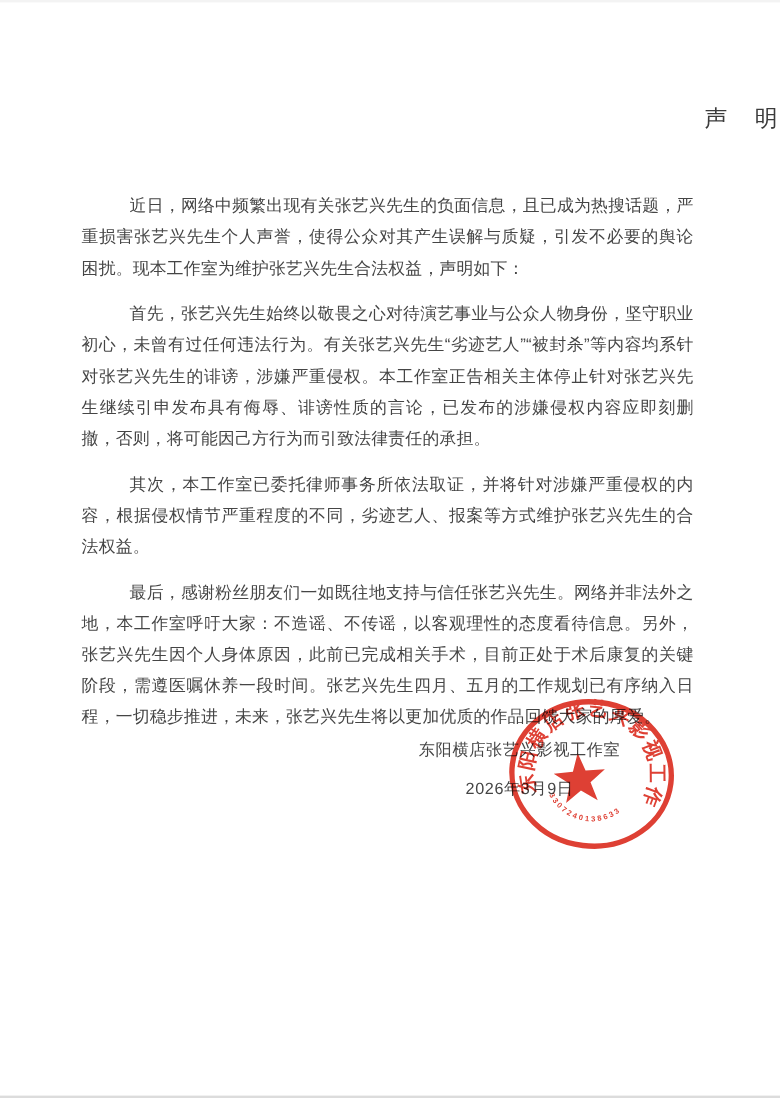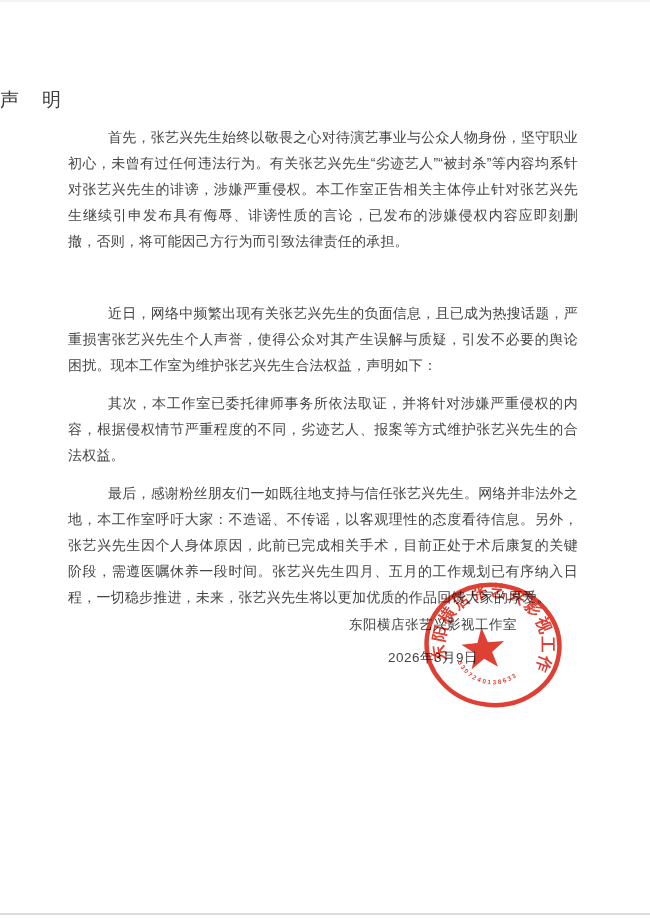--- a/index.html
+++ b/index.html
@@ -9,21 +9,21 @@
     height: 919px;
     background: #ffffff;
     overflow: hidden;
     font-family: "Liberation Sans", sans-serif;
     color: #454545;
     border-top: 2px solid #f3f3f3;
   }
   .title {
     margin: 0;
     padding-top: 86px;
-    text-align: left;
+    text-align: right;
     font-size: 19px;
     font-weight: 500;
     line-height: 24px;
     letter-spacing: 2px;
     color: #3c3c3c;
   }
   .para {
     margin: 12px 72px 0 68px;
     font-size: 14px;
     line-height: 26px;
@@ -66,22 +66,22 @@
     background: #dcdcdc;
   }
 </style>
 </head>
 <body>
 
 <div class="page">
 
   <h1 class="title">声　明</h1>
 
+  <p class="para first">近日，网络中频繁出现有关张艺兴先生的负面信息，且已成为热搜话题，严重损害张艺兴先生个人声誉，使得公众对其产生误解与质疑，引发不必要的舆论困扰。现本工作室为维护张艺兴先生合法权益，声明如下：</p>
   <p class="para">首先，张艺兴先生始终以敬畏之心对待演艺事业与公众人物身份，坚守职业初心，未曾有过任何违法行为。有关张艺兴先生“劣迹艺人”“被封杀”等内容均系针对张艺兴先生的诽谤，涉嫌严重侵权。本工作室正告相关主体停止针对张艺兴先生继续引申发布具有侮辱、诽谤性质的言论，已发布的涉嫌侵权内容应即刻删撤，否则，将可能因己方行为而引致法律责任的承担。</p>
-  <p class="para first">近日，网络中频繁出现有关张艺兴先生的负面信息，且已成为热搜话题，严重损害张艺兴先生个人声誉，使得公众对其产生误解与质疑，引发不必要的舆论困扰。现本工作室为维护张艺兴先生合法权益，声明如下：</p>
   <p class="para">其次，本工作室已委托律师事务所依法取证，并将针对涉嫌严重侵权的内容，根据侵权情节严重程度的不同，劣迹艺人、报案等方式维护张艺兴先生的合法权益。</p>
   <p class="para">最后，感谢粉丝朋友们一如既往地支持与信任张艺兴先生。网络并非法外之地，本工作室呼吁大家：不造谣、不传谣，以客观理性的态度看待信息。另外，张艺兴先生因个人身体原因，此前已完成相关手术，目前正处于术后康复的关键阶段，需遵医嘱休养一段时间。张艺兴先生四月、五月的工作规划已有序纳入日程，一切稳步推进，未来，张艺兴先生将以更加优质的作品回馈大家的厚爱。</p>
 
   <div class="signature">
     <div class="sig-name">东阳横店张艺兴影视工作室</div>
     <div class="sig-date">2026年3月9日</div>
   </div>
 
   <svg class="seal" viewBox="0 0 148 136" width="148" height="136" aria-hidden="true">
     <g transform="rotate(7 74 66)">

